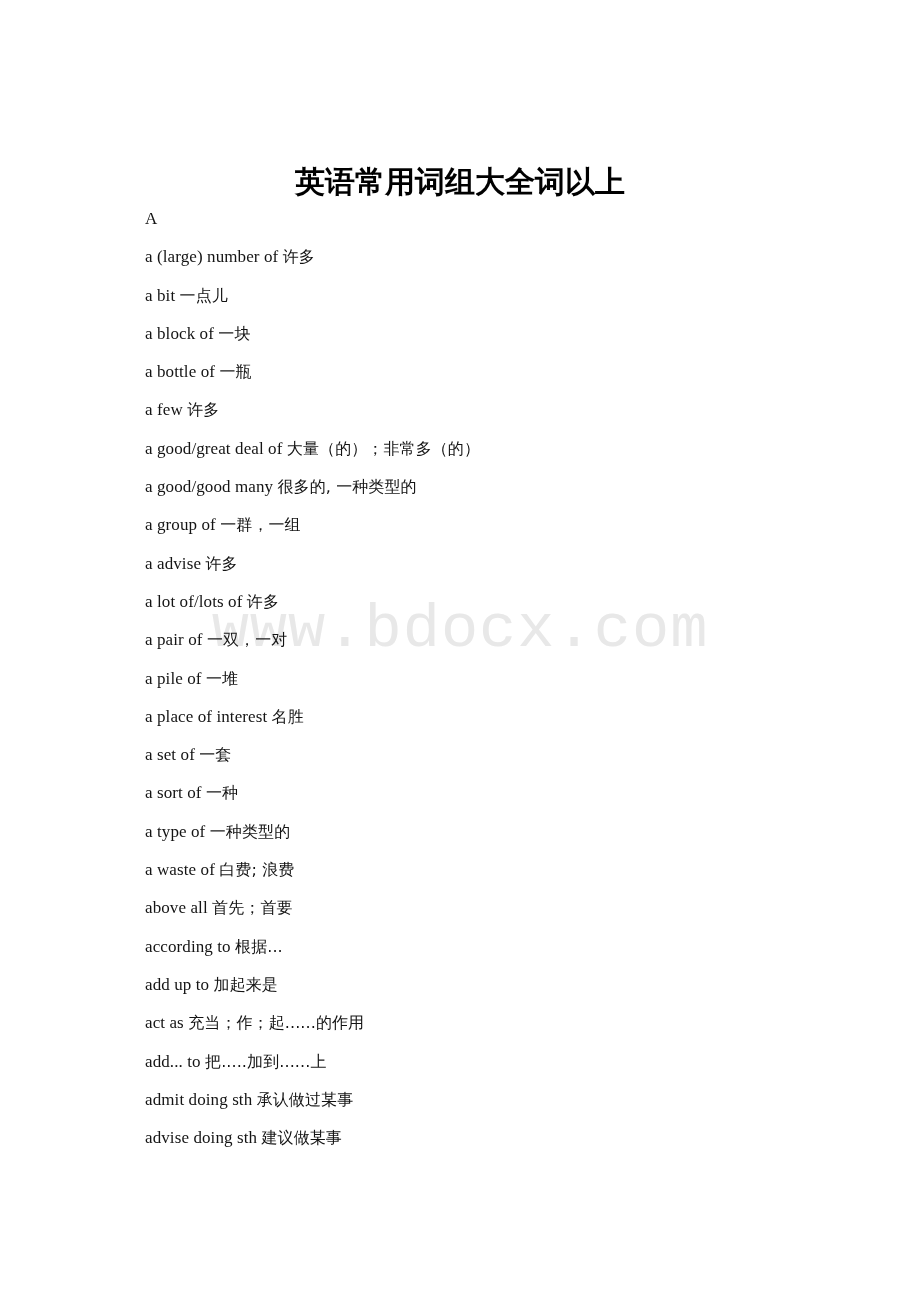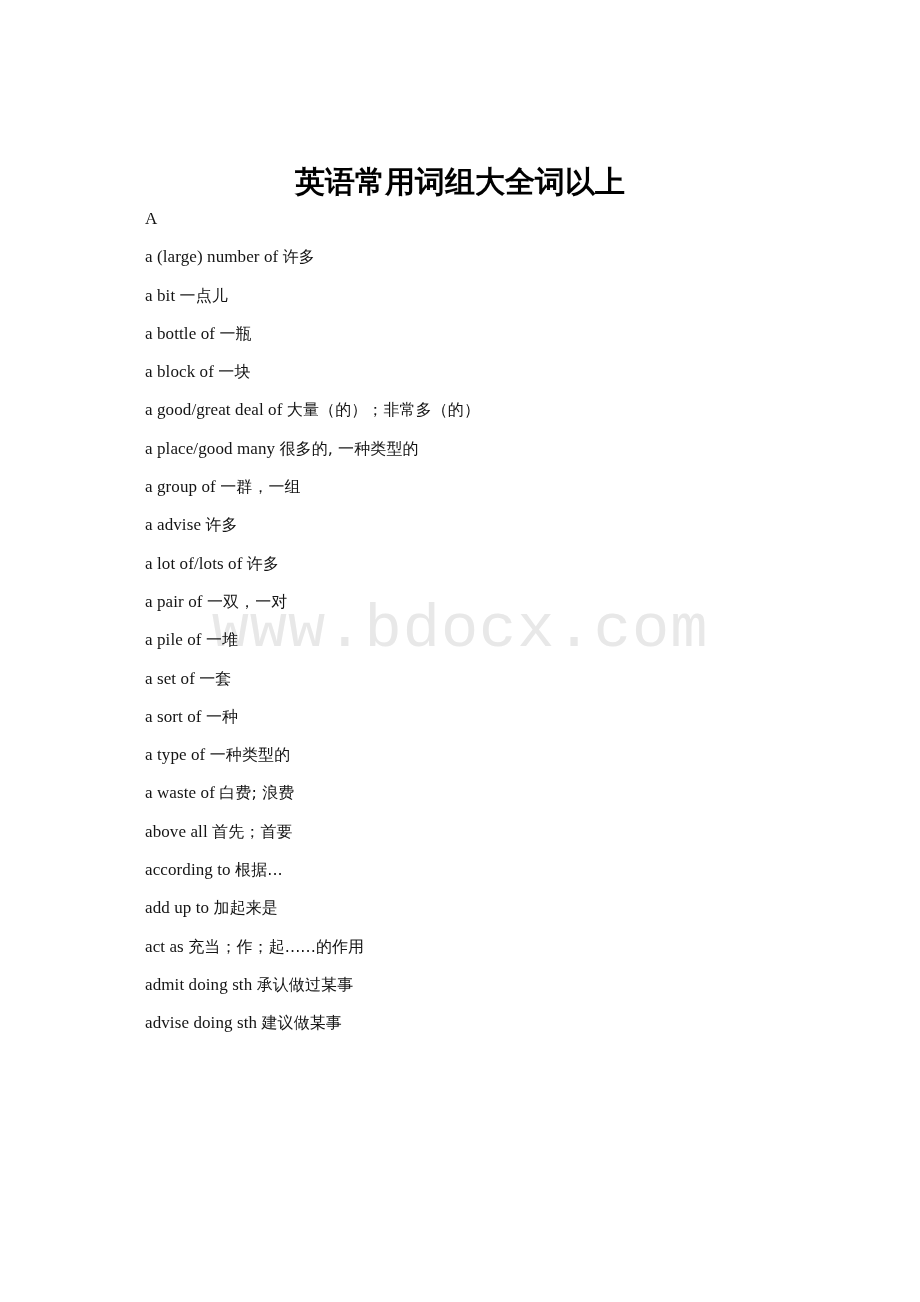--- a/index.html
+++ b/index.html
@@ -86,34 +86,37 @@
 
   <div class="watermark">www.bdocx.com</div>
 
   <h1 class="doc-title">英语常用词组大全词以上</h1>
 
   <div class="body-block">
     <div class="entry">A</div>
 
   <div class="entry"><span>a (large) number of </span><span class="cn">许多</span></div>
       <div class="entry"><span>a bit </span><span class="cn">一点儿</span></div>
+      <div class="entry"><span>a block of </span><span class="cn">一块</span></div>
       <div class="entry"><span>a bottle of </span><span class="cn">一瓶</span></div>
-      <div class="entry"><span>a block of </span><span class="cn">一块</span></div>
+      <div class="entry"><span>a few </span><span class="cn">许多</span></div>
       <div class="entry"><span>a good/great deal of </span><span class="cn">大量（的）；非常多（的）</span></div>
-      <div class="entry"><span>a place/good many </span><span class="cn">很多的, 一种类型的</span></div>
+      <div class="entry"><span>a good/good many </span><span class="cn">很多的, 一种类型的</span></div>
       <div class="entry"><span>a group of </span><span class="cn">一群，一组</span></div>
       <div class="entry"><span>a advise </span><span class="cn">许多</span></div>
       <div class="entry"><span>a lot of/lots of </span><span class="cn">许多</span></div>
       <div class="entry"><span>a pair of </span><span class="cn">一双，一对</span></div>
       <div class="entry"><span>a pile of </span><span class="cn">一堆</span></div>
+      <div class="entry"><span>a place of interest </span><span class="cn">名胜</span></div>
       <div class="entry"><span>a set of </span><span class="cn">一套</span></div>
       <div class="entry"><span>a sort of </span><span class="cn">一种</span></div>
       <div class="entry"><span>a type of </span><span class="cn">一种类型的</span></div>
       <div class="entry"><span>a waste of </span><span class="cn">白费; 浪费</span></div>
       <div class="entry"><span>above all </span><span class="cn">首先；首要</span></div>
       <div class="entry"><span>according to </span><span class="cn">根据...</span></div>
       <div class="entry"><span>add up to </span><span class="cn">加起来是</span></div>
       <div class="entry"><span>act as </span><span class="cn">充当；作；起......的作用</span></div>
+      <div class="entry"><span>add... to </span><span class="cn">把.....加到......上</span></div>
       <div class="entry"><span>admit doing sth </span><span class="cn">承认做过某事</span></div>
       <div class="entry"><span>advise doing sth </span><span class="cn">建议做某事</span></div>
     </div>
 
 </div>
 
 </body></html>

